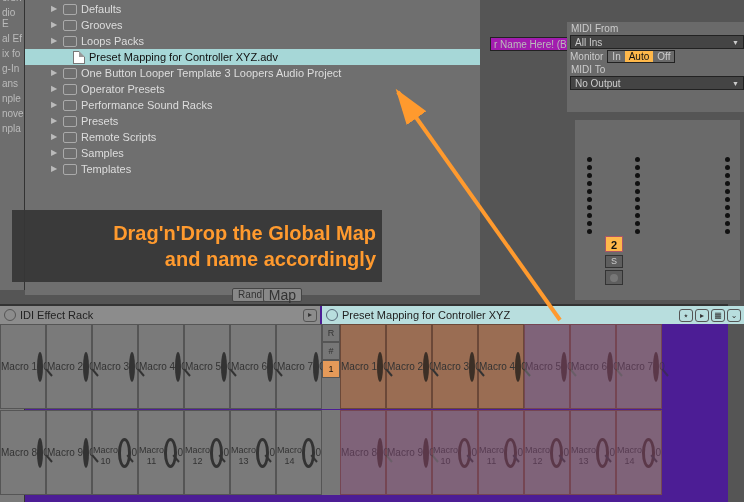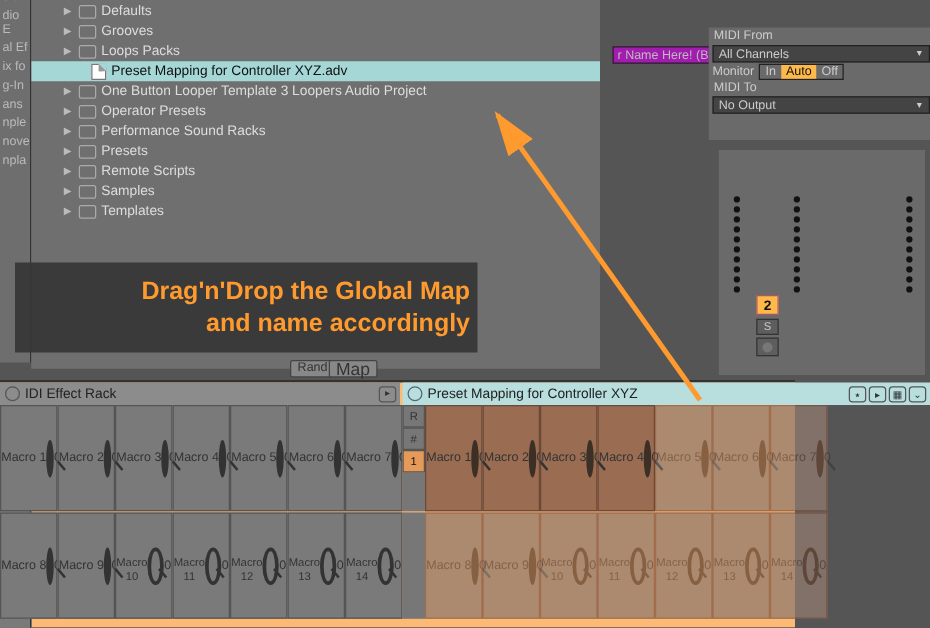--- a/index.html
+++ b/index.html
@@ -35,21 +35,21 @@
   .thdr .drop{height:14px;background:#a21caf;border:1px solid #222;color:#bbb;font-size:10px;display:flex;justify-content:space-between;align-items:center;padding:0 3px;white-space:nowrap;overflow:hidden}
   
   .mixdots{position:absolute;left:575px;top:120px;width:165px;height:180px;background:#6a6a6a}
   .dots{position:absolute;top:34px;width:6px}
   .dots span{display:block;width:5px;height:5px;background:#111;border-radius:50%;margin:3px 0}
   .numbox{position:absolute;left:605px;top:236px;width:18px;height:16px;background:#ffb84a;color:#111;text-align:center;line-height:16px;font-weight:bold;border:1px solid #a56}
   .sbox{position:absolute;left:605px;top:255px;width:18px;height:13px;background:#5e5e5e;border:1px solid #333;color:#ccc;font-size:9px;text-align:center}
   .recbox{position:absolute;left:605px;top:270px;width:18px;height:15px;background:#5e5e5e;border:1px solid #333;display:flex;align-items:center;justify-content:center}
   .recbox span{width:8px;height:8px;border-radius:50%;background:#777}
   
-  .dev-shelf{position:absolute;left:0;top:304px;width:636px;height:198px;background:#fdba74;border-top:2px solid #333}
+  .dev-shelf{position:absolute;left:0;top:304px;width:728px;height:198px;background:#4c1d95;border-top:2px solid #333}
   .dev-title{position:absolute;left:0;top:0;height:18px;background:#8c8c8c;display:flex;align-items:center;width:320px}
   .dev-title.right{left:322px;width:422px;background:#b8dede}
   .dev-title .circ{width:12px;height:12px;border:1px solid #555;border-radius:50%;margin:0 4px}
   .dev-title.right .circ{border-color:#567}
   .dev-title .lab{color:#222;flex:1}
   .dev-title .tools{display:flex;gap:2px;margin-right:3px}
   .dev-title .tools span{width:14px;height:13px;border:1px solid #555;border-radius:3px;text-align:center;font-size:8px;line-height:11px;color:#333}
   .rand{position:absolute;right:52px;top:-18px;height:14px;padding:0 5px;border:1px solid #444;border-radius:2px;color:#333;background:#888;font-size:10px;line-height:12px}
   .map{position:absolute;right:18px;top:-18px;height:14px;padding:0 5px;border:1px solid #444;border-radius:2px;color:#333;background:#888;font-size:14px;line-height:12px}
   .dev-title .save{width:14px;height:13px;border:1px solid #555;border-radius:3px;text-align:center;font-size:8px;color:#333;margin-right:3px}
@@ -155,22 +155,22 @@
 
 <div class="thdr">
   <div class="drop">
       <span>r Name Here! (B</span>
       <span class="tri">▼</span>
     </div>
 </div>
 
 <div class="midi">
   <div class="lab">MIDI From</div>
-  <div class="drop" style="margin-top:1px">
-      <span>All Channels</span>
+  <div class="drop">
+      <span>All Ins</span>
       <span class="tri">▼</span>
     </div>
   <div class="monrow">
     <span class="lab" style="padding:0">Monitor</span>
     <span class="mon">
       <span>In</span>
         <span class="auto">Auto</span>
         <span>Off</span>
     </span>
   </div>

